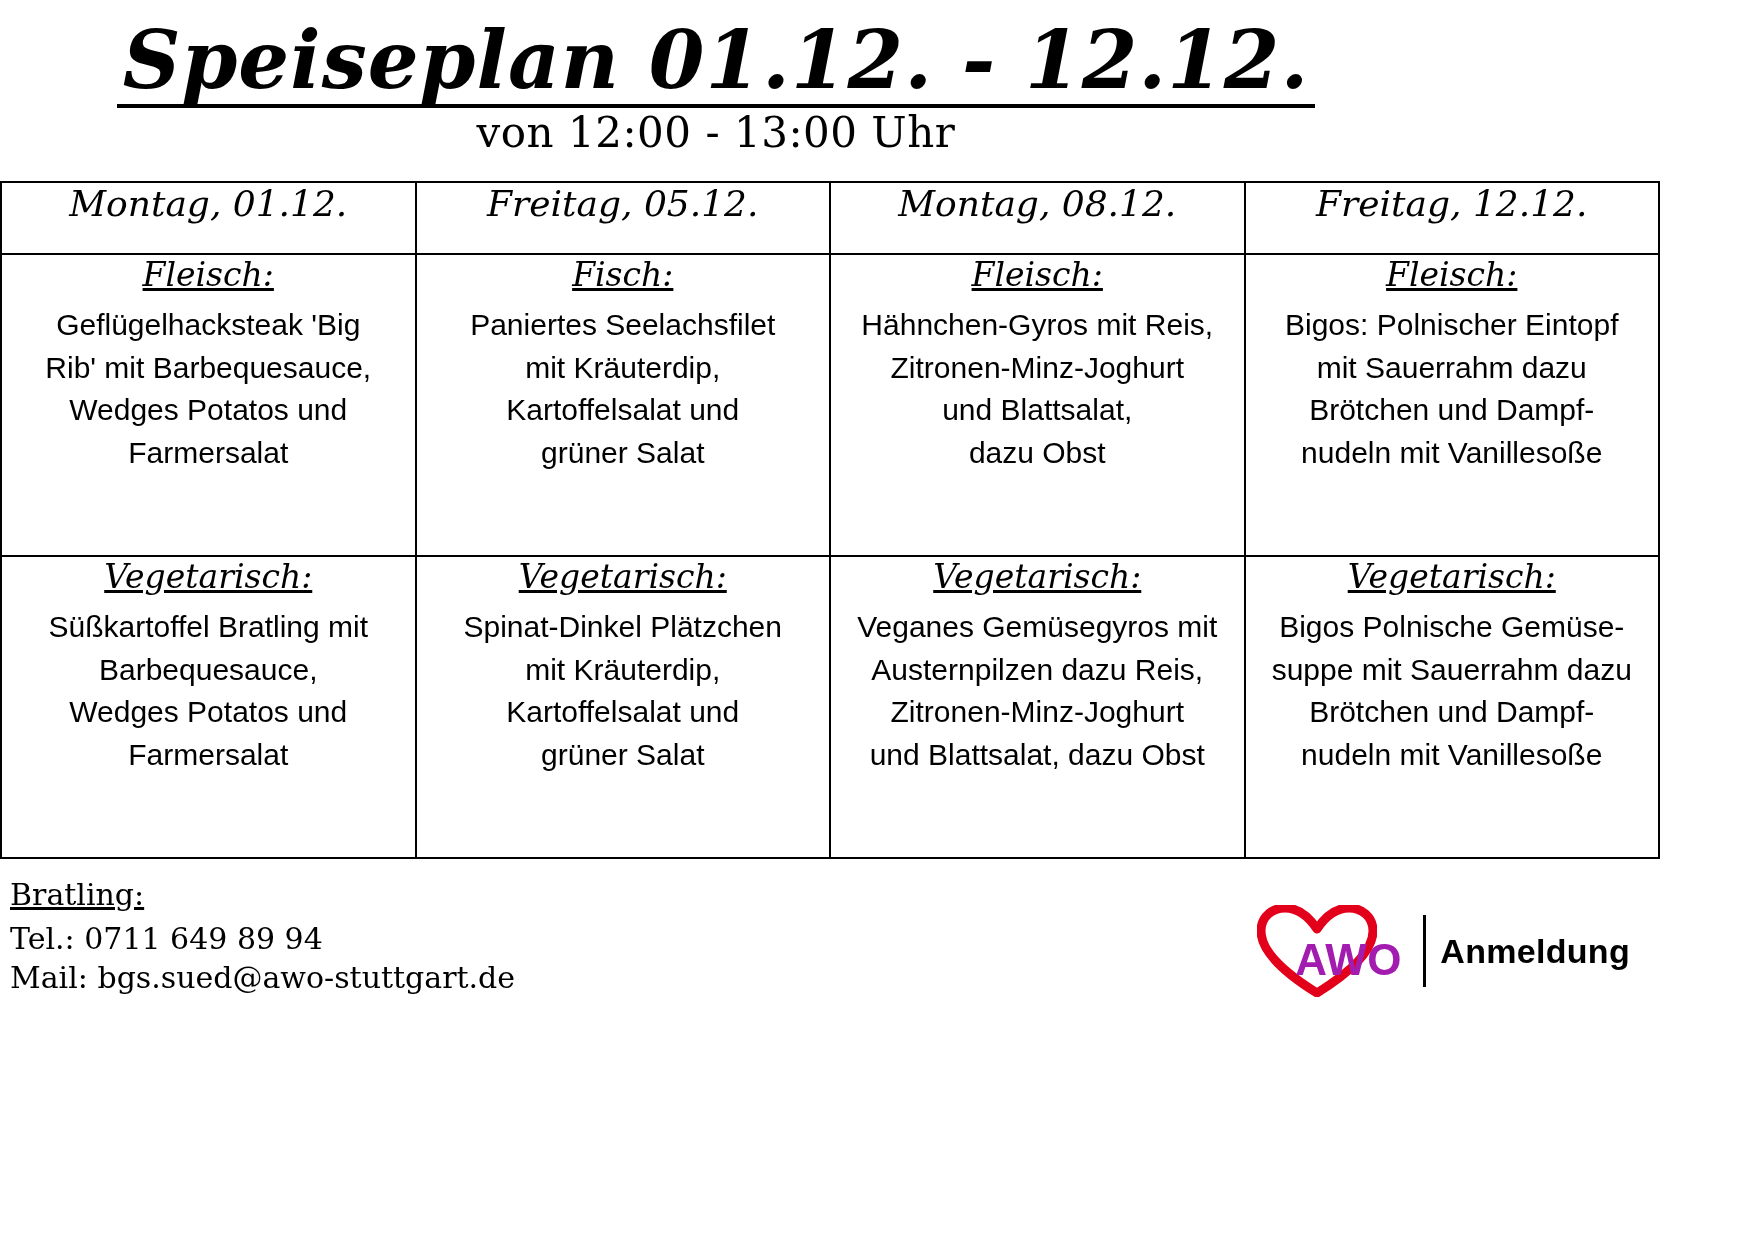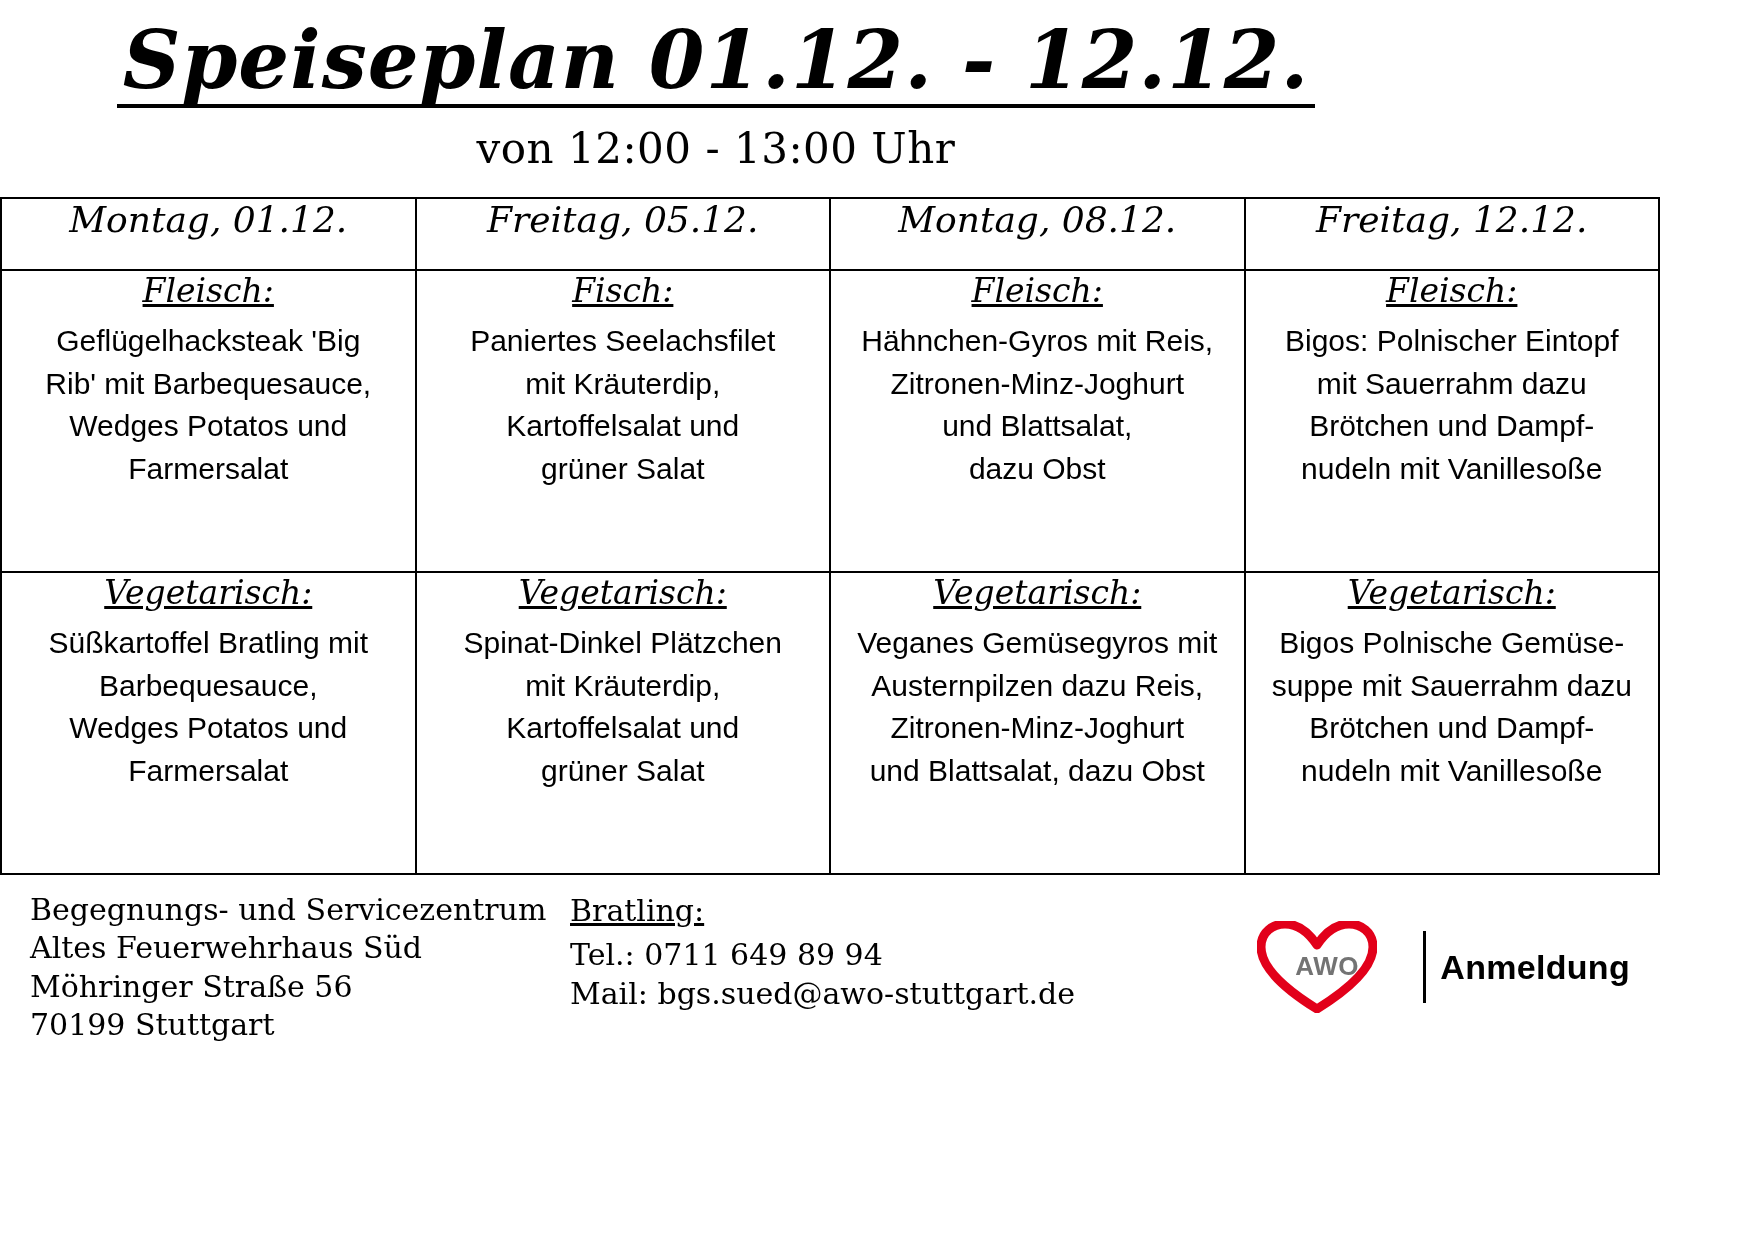--- a/index.html
+++ b/index.html
@@ -34,21 +34,20 @@
     font-size: 80px;
     letter-spacing: 1px;
     line-height: 1.05;
     display: inline-block;
     border-bottom: 4px solid #000;
     padding: 0 6px 2px 6px;
   }
   .sub-title {
     font-family: "DejaVu Serif", serif;
     font-size: 42px;
-    margin-top: 16px;
     letter-spacing: 0.5px;
     text-align: center;
   }
 
   
   .menu-table {
     width: 1660px;
     margin: 24px auto 0 auto;
     border-collapse: collapse;
     table-layout: fixed;
@@ -137,23 +136,23 @@
     width: 120px;
     height: 92px;
     margin-right: 6px;
   }
   .awo-word {
     position: absolute;
     left: 38px;
     top: 30px;
     font-family: "Liberation Sans", sans-serif;
     font-weight: bold;
-    font-size: 26px;
+    font-size: 44px;
     letter-spacing: 0.5px;
-    color: #737373;
+    color: #a21caf;
   }
   .logo-divider {
     width: 3px;
     height: 72px;
     background: #000;
     margin: 0 14px 0 40px;
   }
   .logo-city {
     font-family: "Liberation Sans", sans-serif;
     font-weight: bold;
@@ -238,24 +237,20 @@
           <span class="meal-desc">Bigos Polnische Gemüse-
 suppe mit Sauerrahm dazu
 Brötchen und Dampf-
 nudeln mit Vanillesoße</span>
         </td>
       </tr>
     </tbody>
   </table>
 
   <div class="footer">
-    <div class="footer-col-address">Begegnungs- und Servicezentrum
-Altes Feuerwehrhaus Süd
-Möhringer Straße 56
-70199 Stuttgart</div>
 
     <div class="footer-col-contact">
       <span class="contact-title">Bratling:</span>
       <div>Tel.: 0711 649 89 94</div>
       <div>Mail: bgs.sued@awo-stuttgart.de</div>
     </div>
 
     <div class="footer-logo">
       <div class="logo-wrap">
         <div class="logo-heart">

